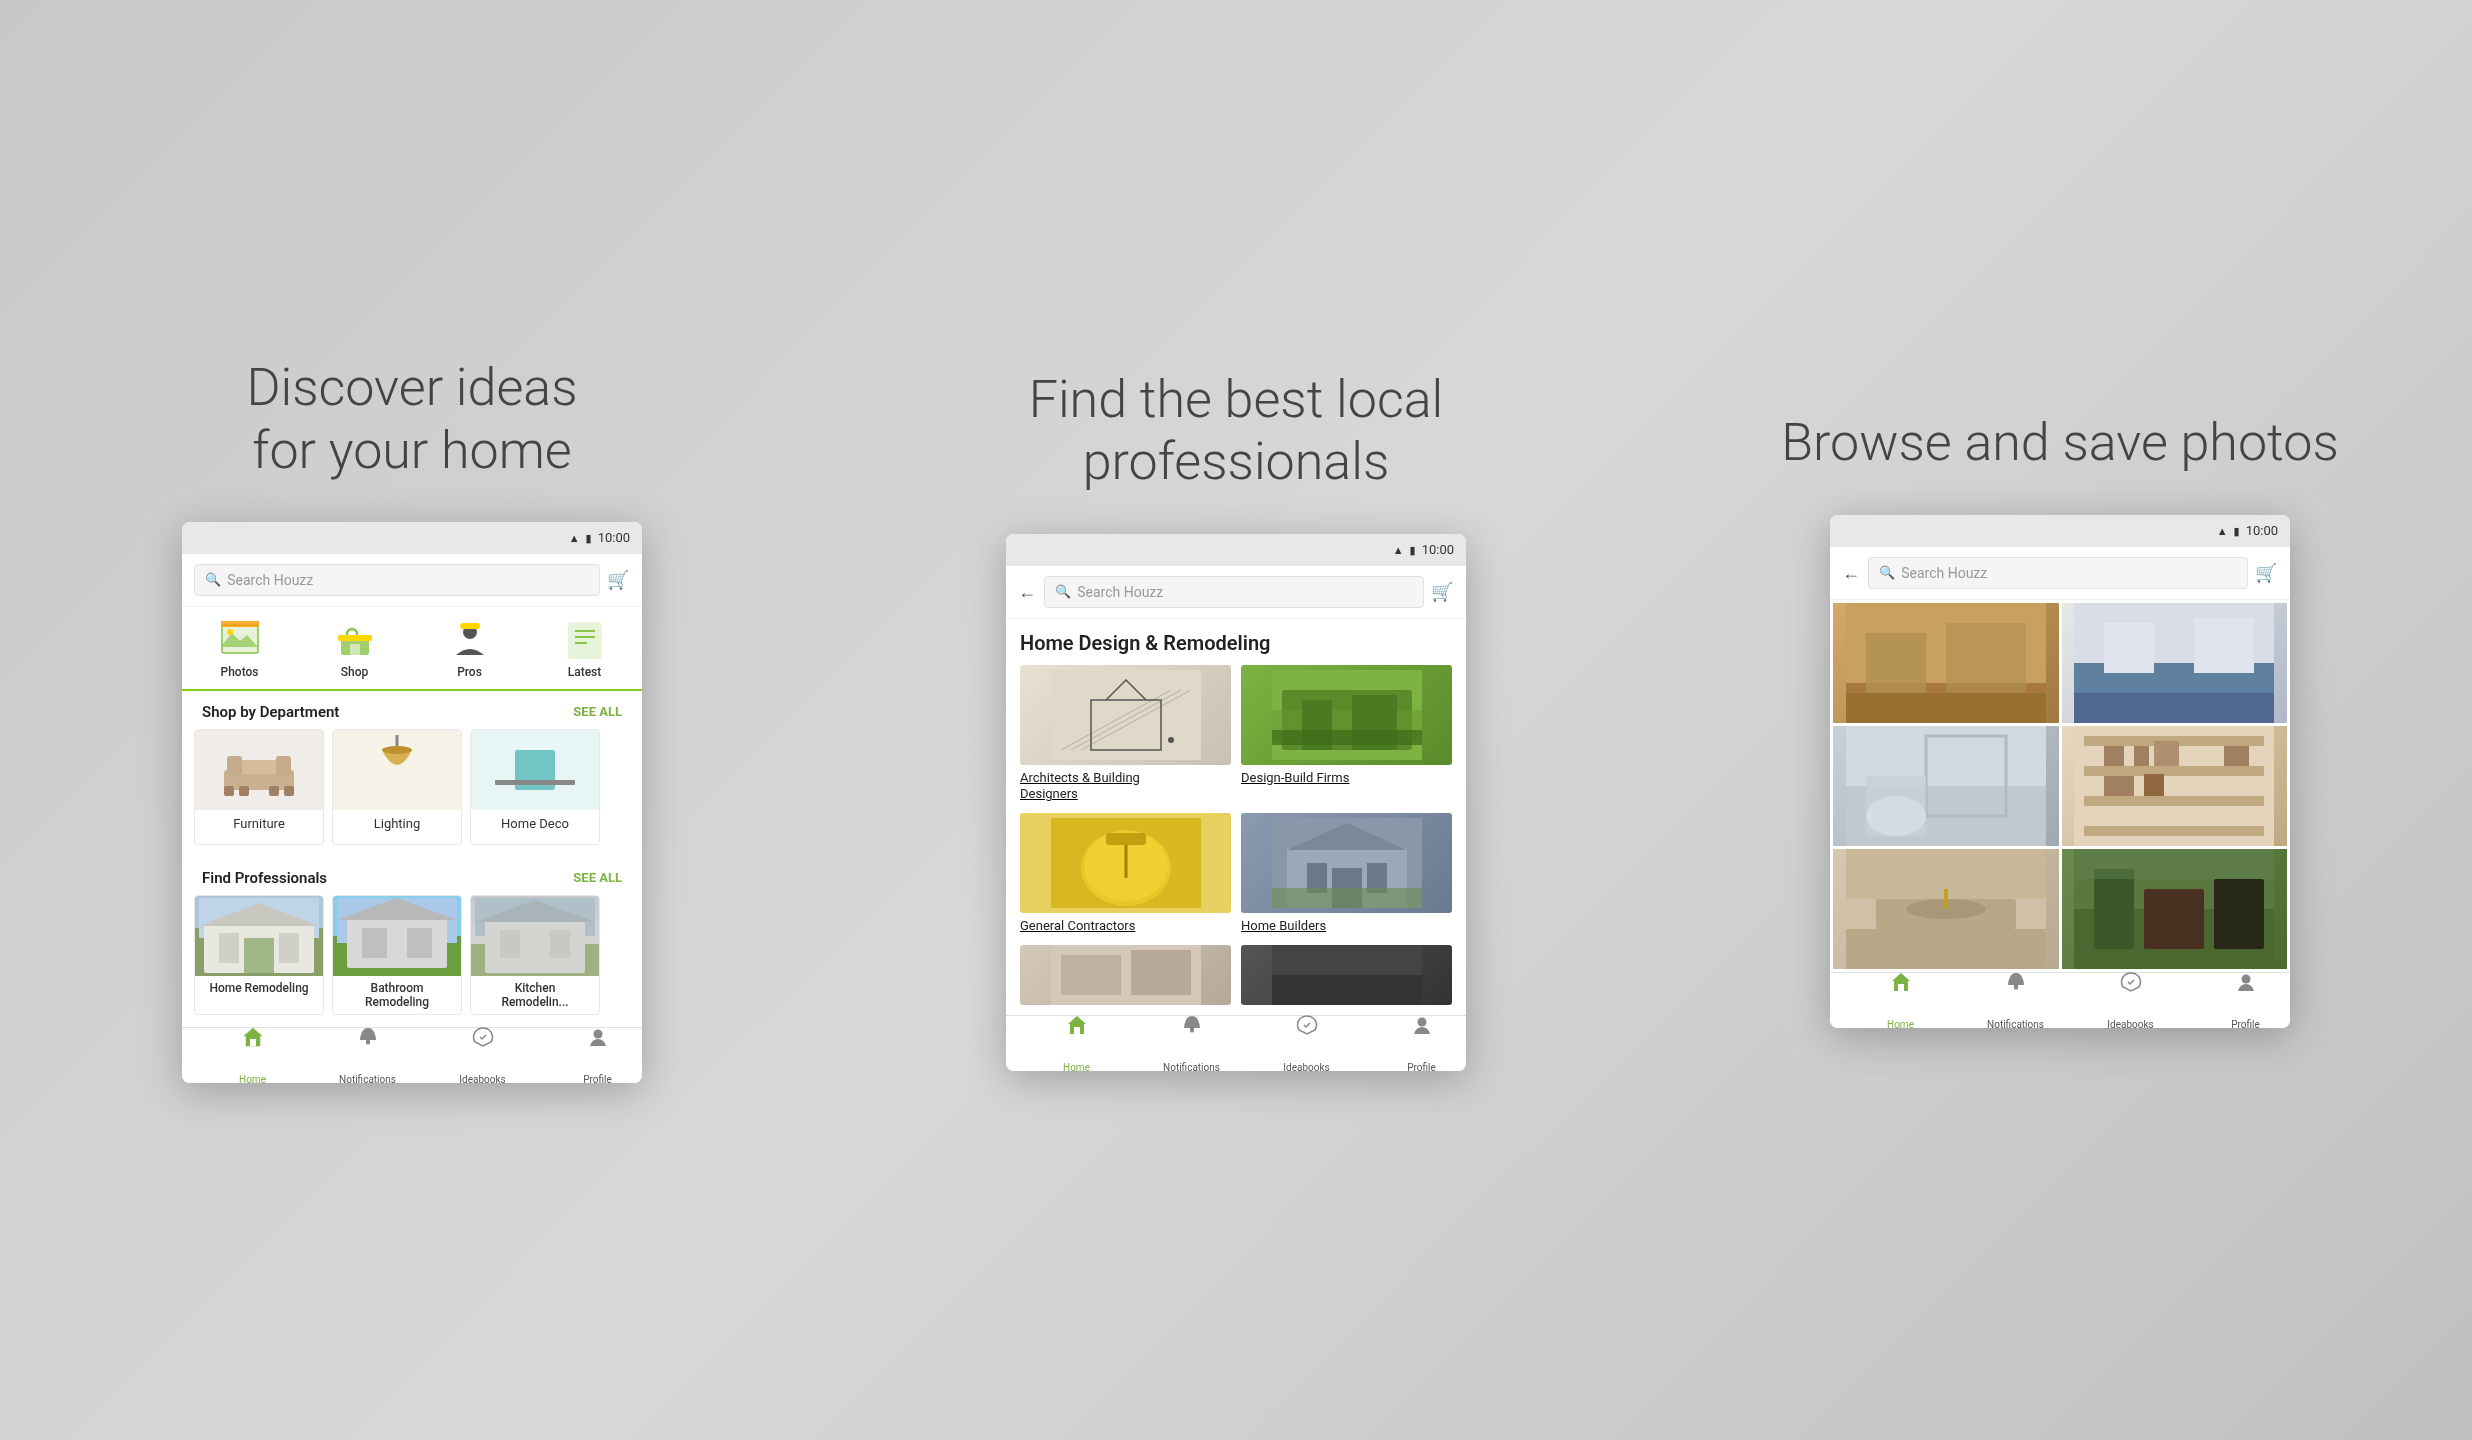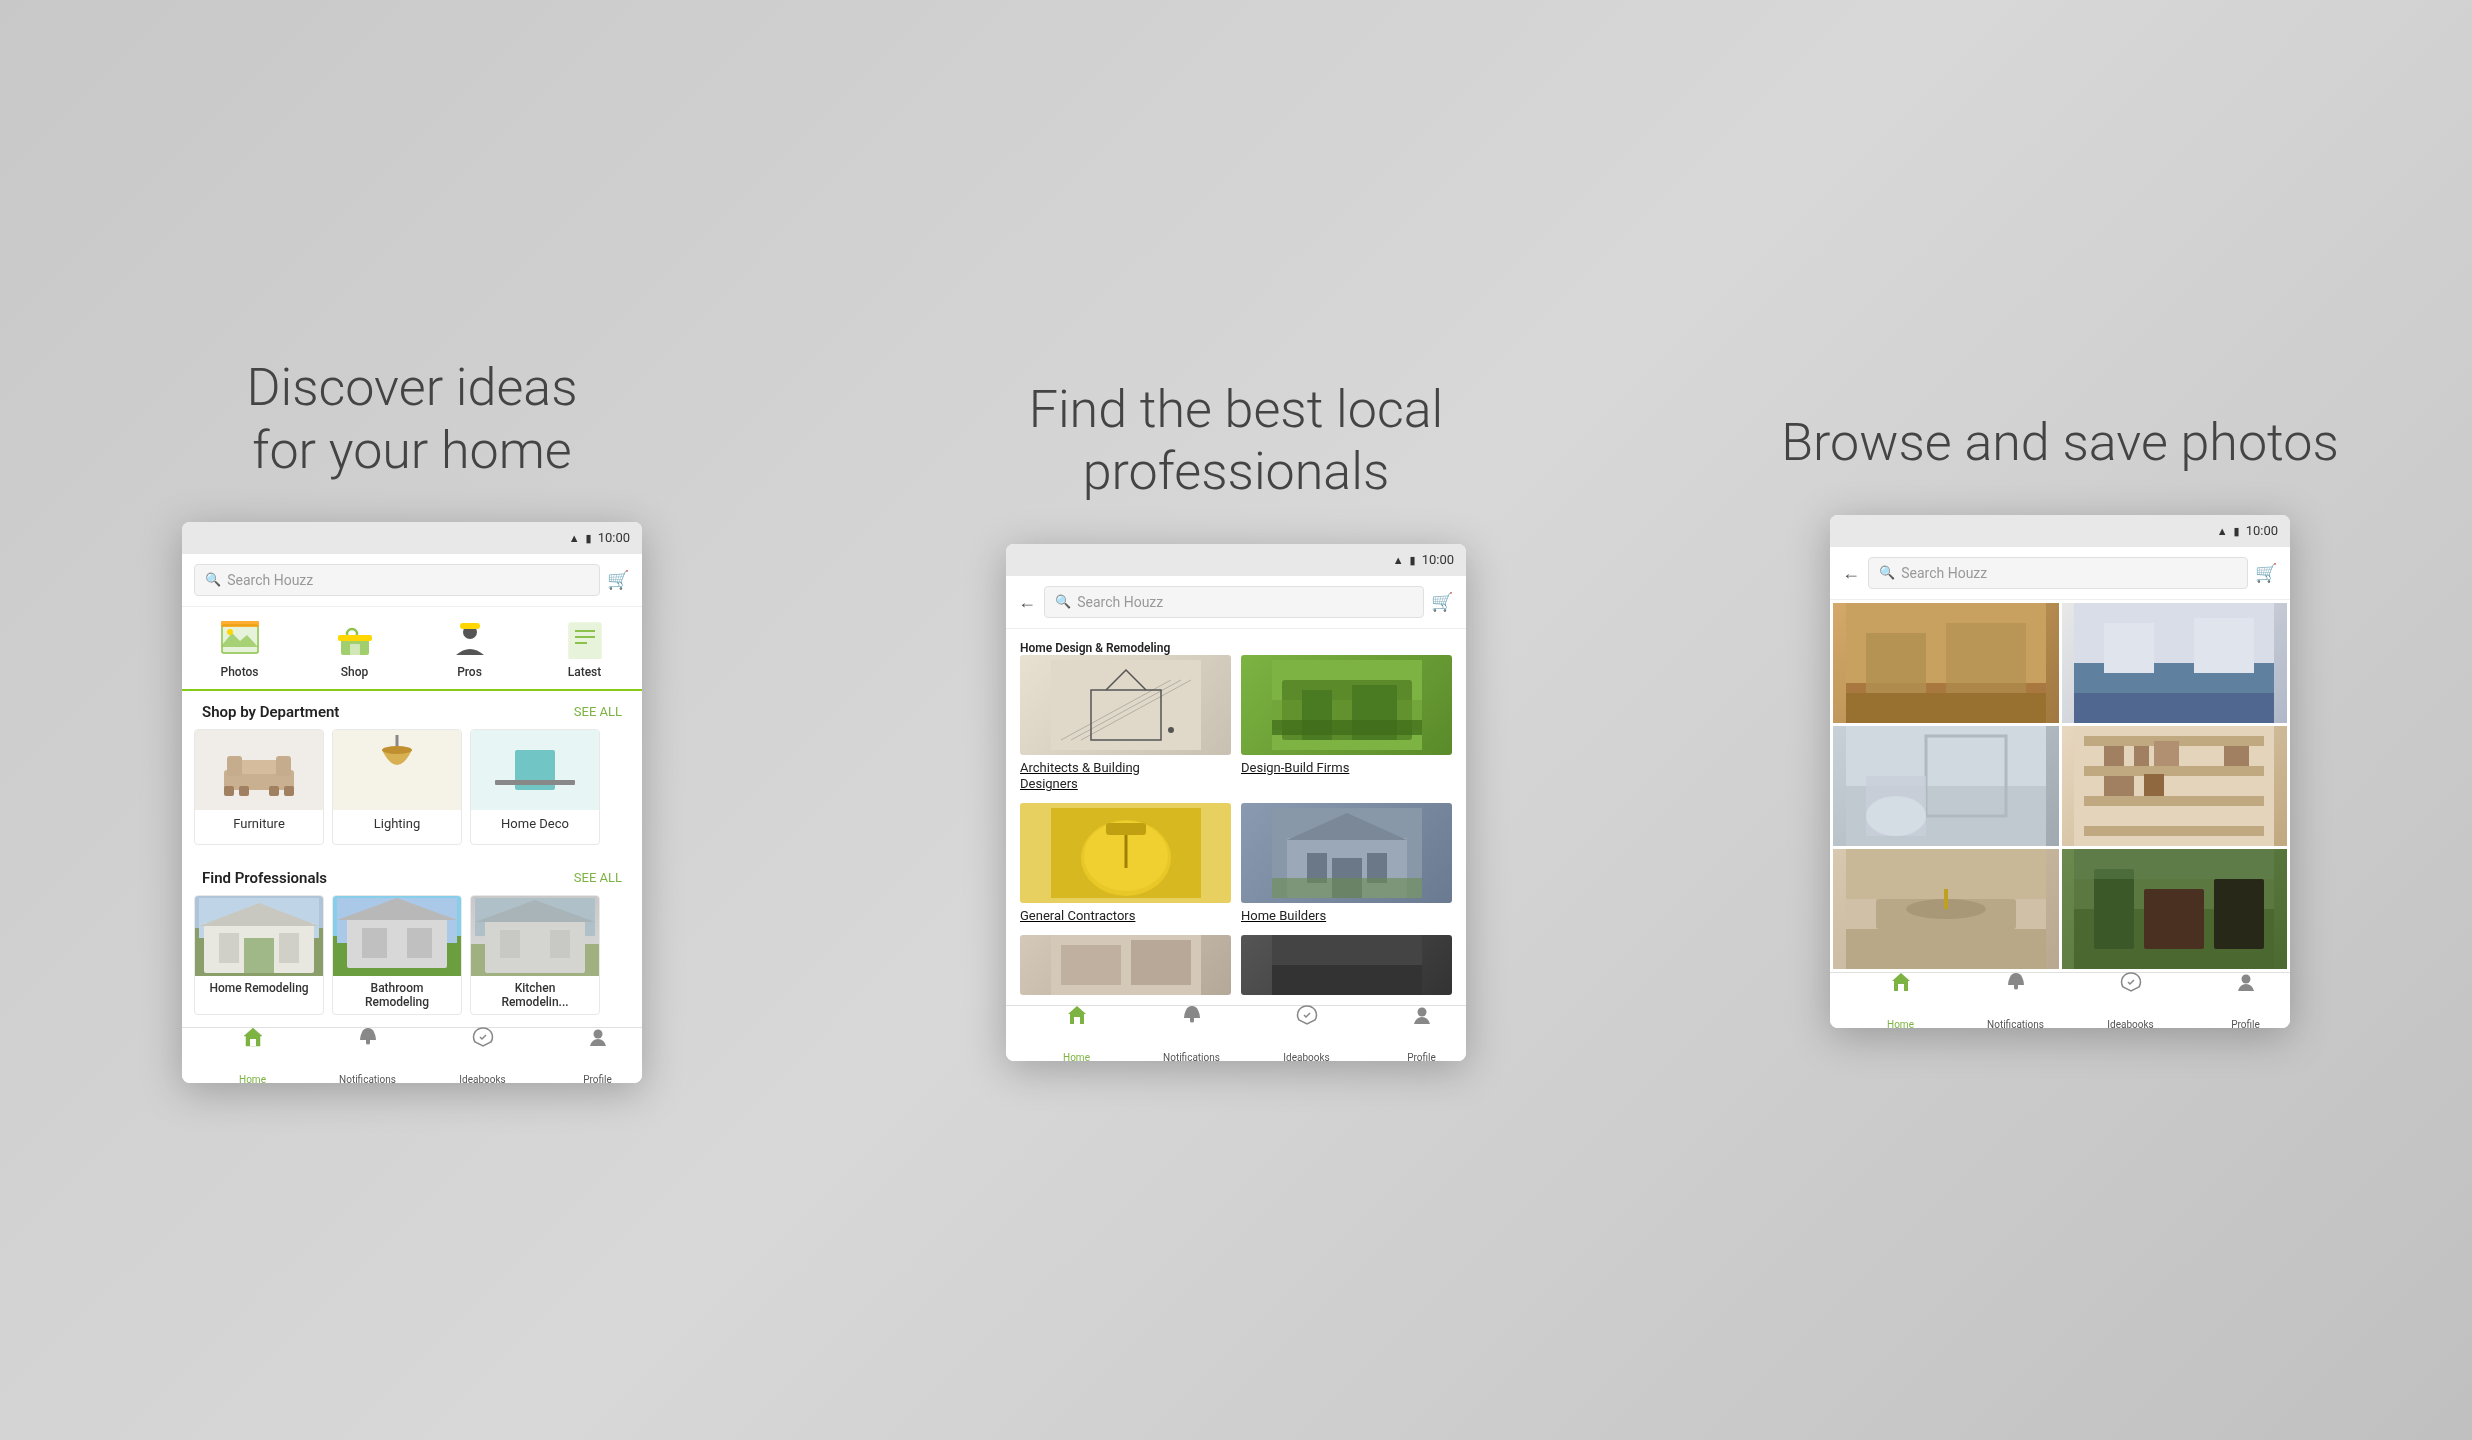--- a/index.html
+++ b/index.html
@@ -118,21 +118,21 @@
       padding: 12px 20px 8px;
     }
     .section-title {
       font-size: 15px;
       font-weight: 600;
       color: #222;
     }
     .see-all {
       font-size: 13px;
       color: #7cb342;
-      font-weight: 400;
+      font-weight: 700;
     }
 
     
     .shop-cards {
       display: flex;
       gap: 8px;
       padding: 0 12px 12px;
       overflow: hidden;
     }
     .shop-card {
@@ -205,24 +205,24 @@
     }
     .bottom-nav-label {
       font-size: 10px;
       color: #555;
     }
     .bottom-nav-item.active .bottom-nav-icon,
     .bottom-nav-item.active .bottom-nav-label {
       color: #7cb342;
     }
     .pros-section-title {
-      font-size: 12px;
+      font-size: 20px;
       font-weight: 600;
       color: #222;
-      padding: 12px 14px 0;
+      padding: 12px 14px 10px;
     }
     .pros-grid {
       display: grid;
       grid-template-columns: 1fr 1fr;
       gap: 10px;
       padding: 0 14px 10px;
     }
     .pros-grid-item {
       display: flex;
       flex-direction: column;

